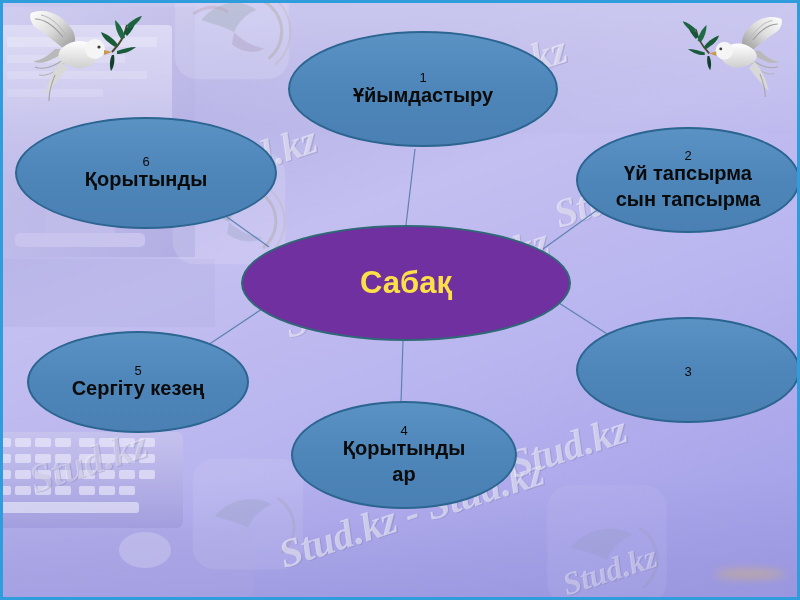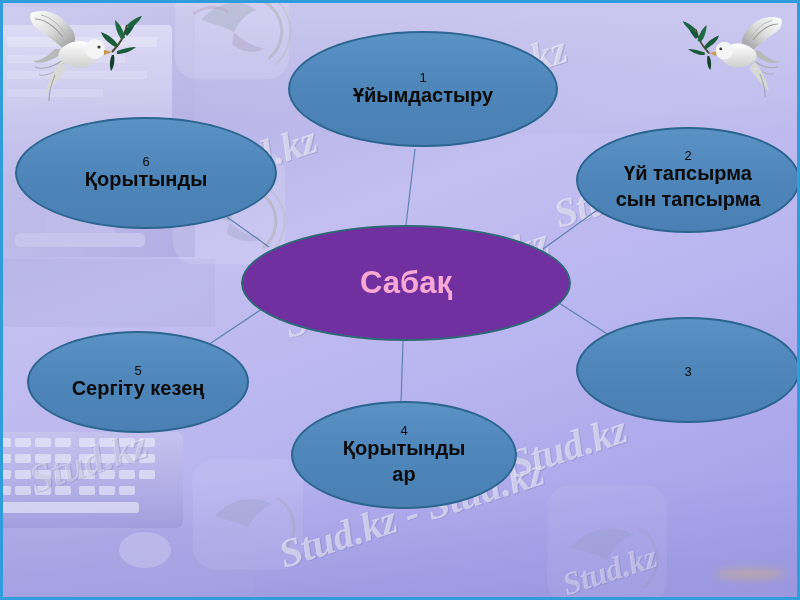--- a/index.html
+++ b/index.html
@@ -114,21 +114,21 @@
     background: linear-gradient(180deg, #5a92c4 0%, #4e86ba 50%, #4a80b4 100%);
     border: 2px solid #2b6590;
     color: #0b0b0b;
     font-weight: bold;
     font-size: 20px;
     line-height: 1.30;
   }
   .node-center {
     background: #7030a0;
     border: 2px solid #2e6a75;
-    color: #f9a8d4;
+    color: #fde047;
     font-weight: bold;
     font-size: 31px;
     line-height: 1.22;
   }
   .node-inner { position: relative; padding: 0 10px; }
   .node-num {
     display: block;
     font-size: 13px;
     font-weight: normal;
     line-height: 1;

